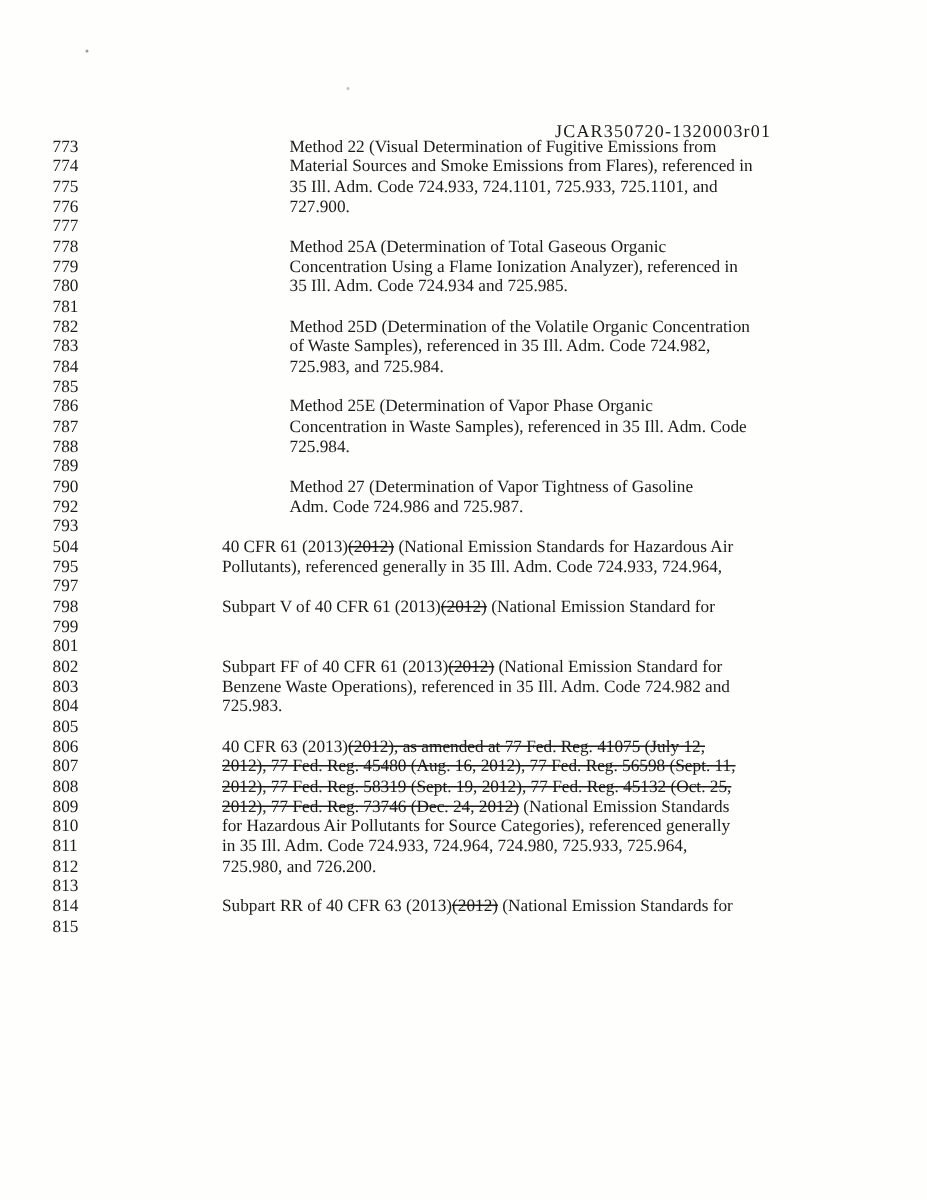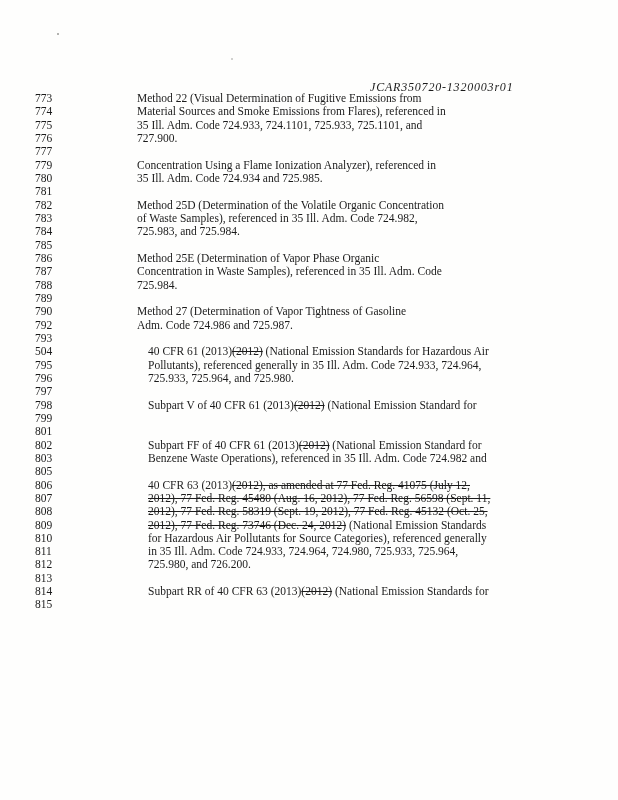--- a/index.html
+++ b/index.html
@@ -4,71 +4,72 @@
 <style>
   html,body{margin:0;padding:0}
   body{
     width:618px;height:800px;position:relative;overflow:hidden;
     background:#fefefd;
     font-family:"Liberation Serif","DejaVu Serif",serif;
     color:#1b1b1b;
   }
   .docid{
     position:absolute;top:80px;left:370px;
-    font-size:12px;letter-spacing:.8px;white-space:nowrap;font-style:italic;
+    font-size:12px;letter-spacing:.8px;white-space:nowrap;
   }
   .lines{position:absolute;top:92px;left:0;width:500px}
   .line{display:flex;height:13.34px;line-height:13.34px;font-size:11.5px;white-space:pre}
   .num{width:38px;margin-left:35px;flex:0 0 auto}
   .txt{flex:0 0 auto}
   .l1{margin-left:75px}
-  .l2{margin-left:64px}
+  .l2{margin-left:120px}
   .useg{text-underline-offset:1px}
   .sseg{text-decoration:line-through}
   .speck{position:absolute;background:#9a9a96;border-radius:50%}
   .speck1{left:57px;top:33px;width:2px;height:2px}
   .speck2{left:231px;top:58px;width:2px;height:2px;opacity:.6}
 </style>
 </head>
 <body>
 
 <div class="speck speck1"></div>
 <div class="speck speck2"></div>
 
 <div class="docid">JCAR350720-1320003r01</div>
 
 <div class="lines" id="lines">
     <div class="line"><span class="num">773</span><span class="txt l2"><span>Method 22 (Visual Determination of Fugitive Emissions from</span></span></div>
     <div class="line"><span class="num">774</span><span class="txt l2"><span>Material Sources and Smoke Emissions from Flares), referenced in</span></span></div>
     <div class="line"><span class="num">775</span><span class="txt l2"><span>35 Ill. Adm. Code 724.933, 724.1101, 725.933, 725.1101, and</span></span></div>
     <div class="line"><span class="num">776</span><span class="txt l2"><span>727.900.</span></span></div>
     <div class="line"><span class="num">777</span><span class="txt l2"></span></div>
+    <div class="line"><span class="num">778</span><span class="txt l2"><span>Method 25A (Determination of Total Gaseous Organic</span></span></div>
     <div class="line"><span class="num">779</span><span class="txt l2"><span>Concentration Using a Flame Ionization Analyzer), referenced in</span></span></div>
     <div class="line"><span class="num">780</span><span class="txt l2"><span>35 Ill. Adm. Code 724.934 and 725.985.</span></span></div>
     <div class="line"><span class="num">781</span><span class="txt l2"></span></div>
     <div class="line"><span class="num">782</span><span class="txt l2"><span>Method 25D (Determination of the Volatile Organic Concentration</span></span></div>
     <div class="line"><span class="num">783</span><span class="txt l2"><span>of Waste Samples), referenced in 35 Ill. Adm. Code 724.982,</span></span></div>
     <div class="line"><span class="num">784</span><span class="txt l2"><span>725.983, and 725.984.</span></span></div>
     <div class="line"><span class="num">785</span><span class="txt l2"></span></div>
     <div class="line"><span class="num">786</span><span class="txt l2"><span>Method 25E (Determination of Vapor Phase Organic</span></span></div>
     <div class="line"><span class="num">787</span><span class="txt l2"><span>Concentration in Waste Samples), referenced in 35 Ill. Adm. Code</span></span></div>
     <div class="line"><span class="num">788</span><span class="txt l2"><span>725.984.</span></span></div>
     <div class="line"><span class="num">789</span><span class="txt l2"></span></div>
     <div class="line"><span class="num">790</span><span class="txt l2"><span>Method 27 (Determination of Vapor Tightness of Gasoline</span></span></div>
     <div class="line"><span class="num">792</span><span class="txt l2"><span>Adm. Code 724.986 and 725.987.</span></span></div>
     <div class="line"><span class="num">793</span><span class="txt l2"></span></div>
     <div class="line"><span class="num">504</span><span class="txt l1"><span>40 CFR 61 </span><span class="useg">(2013)</span><span class="sseg">(2012)</span><span> (National Emission Standards for Hazardous Air</span></span></div>
     <div class="line"><span class="num">795</span><span class="txt l1"><span>Pollutants), referenced generally in 35 Ill. Adm. Code 724.933, 724.964,</span></span></div>
-    <div class="line"><span class="num">796</span><span class="txt l1"><span>725.933, 725.964, and 725.980.</span></span></div>
     <div class="line"><span class="num">797</span><span class="txt l1"></span></div>
     <div class="line"><span class="num">798</span><span class="txt l1"><span>Subpart V of 40 CFR 61 </span><span class="useg">(2013)</span><span class="sseg">(2012)</span><span> (National Emission Standard for</span></span></div>
     <div class="line"><span class="num">799</span></div>
     <div class="line"><span class="num">801</span><span class="txt l1"></span></div>
     <div class="line"><span class="num">802</span><span class="txt l1"><span>Subpart FF of 40 CFR 61 </span><span class="useg">(2013)</span><span class="sseg">(2012)</span><span> (National Emission Standard for</span></span></div>
     <div class="line"><span class="num">803</span><span class="txt l1"><span>Benzene Waste Operations), referenced in 35 Ill. Adm. Code 724.982 and</span></span></div>
+    <div class="line"><span class="num">804</span><span class="txt l1"><span>725.983.</span></span></div>
     <div class="line"><span class="num">805</span><span class="txt l1"></span></div>
     <div class="line"><span class="num">806</span><span class="txt l1"><span>40 CFR 63 </span><span class="useg">(2013)</span><span class="sseg">(2012), as amended at 77 Fed. Reg. 41075 (July 12,</span></span></div>
     <div class="line"><span class="num">807</span><span class="txt l1"><span class="sseg">2012), 77 Fed. Reg. 45480 (Aug. 16, 2012), 77 Fed. Reg. 56598 (Sept. 11,</span></span></div>
     <div class="line"><span class="num">808</span><span class="txt l1"><span class="sseg">2012), 77 Fed. Reg. 58319 (Sept. 19, 2012), 77 Fed. Reg. 45132 (Oct. 25,</span></span></div>
     <div class="line"><span class="num">809</span><span class="txt l1"><span class="sseg">2012), 77 Fed. Reg. 73746 (Dec. 24, 2012)</span><span> (National Emission Standards</span></span></div>
     <div class="line"><span class="num">810</span><span class="txt l1"><span>for Hazardous Air Pollutants for Source Categories), referenced generally</span></span></div>
     <div class="line"><span class="num">811</span><span class="txt l1"><span>in 35 Ill. Adm. Code 724.933, 724.964, 724.980, 725.933, 725.964,</span></span></div>
     <div class="line"><span class="num">812</span><span class="txt l1"><span>725.980, and 726.200.</span></span></div>
     <div class="line"><span class="num">813</span><span class="txt l1"></span></div>
     <div class="line"><span class="num">814</span><span class="txt l1"><span>Subpart RR of 40 CFR 63 </span><span class="useg">(2013)</span><span class="sseg">(2012)</span><span> (National Emission Standards for</span></span></div>

